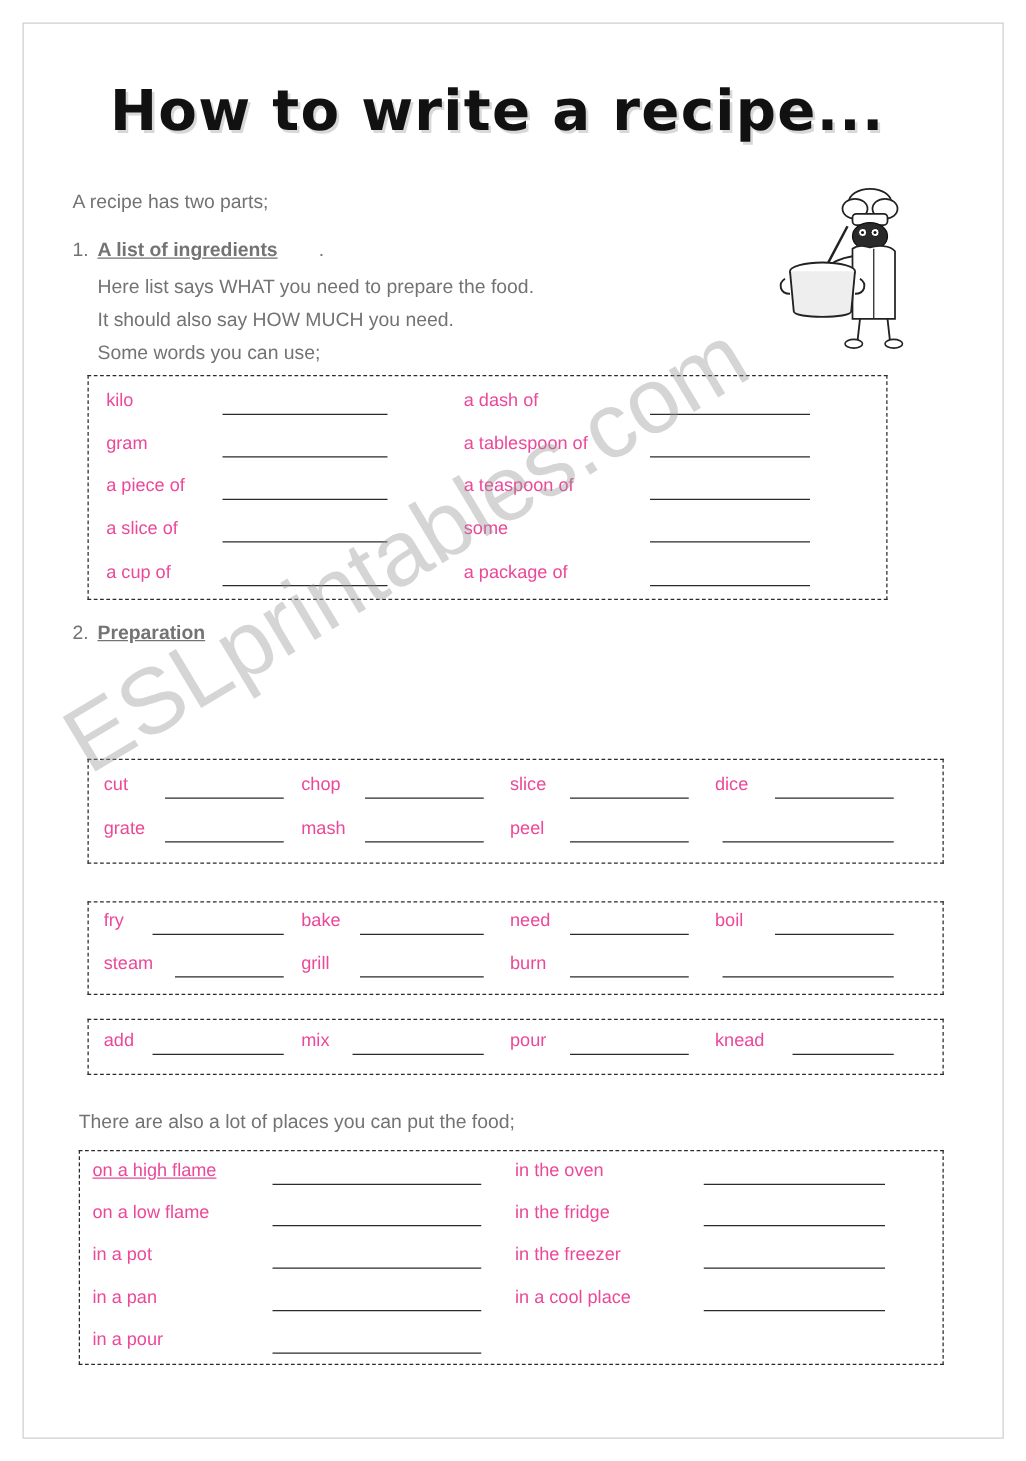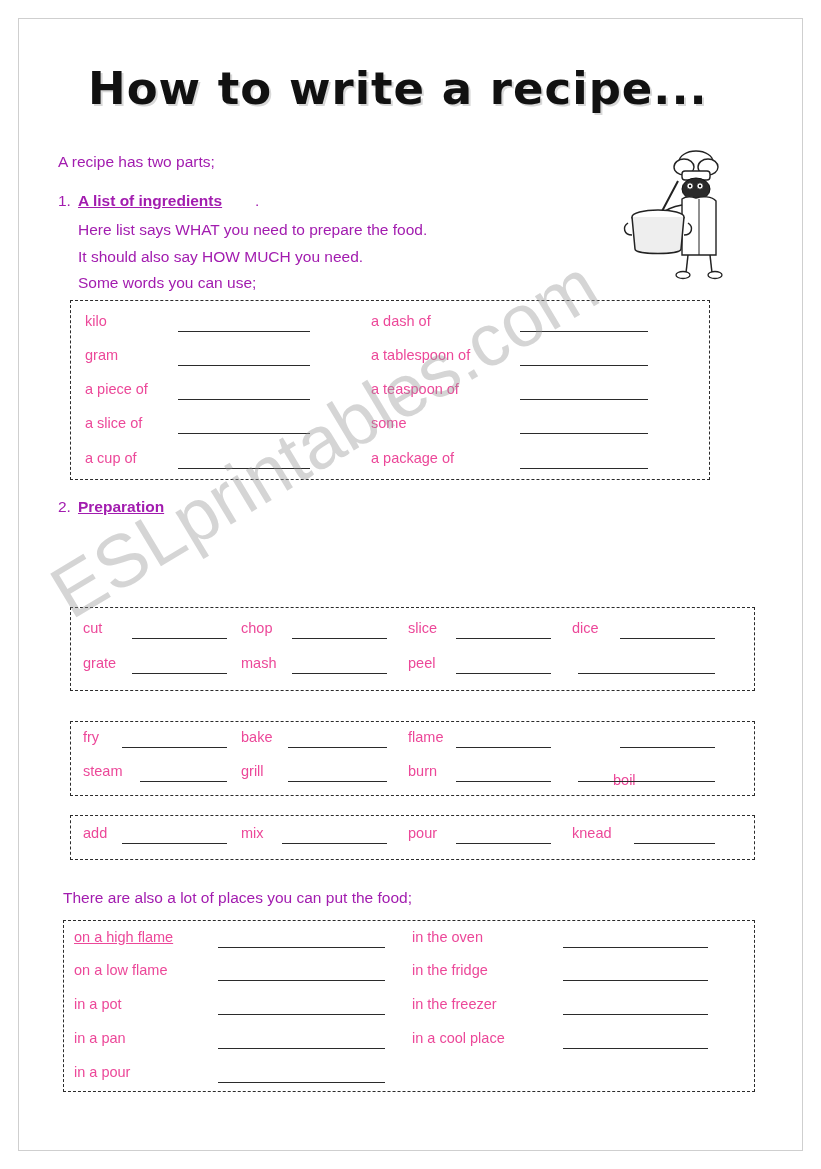--- a/index.html
+++ b/index.html
@@ -57,21 +57,21 @@
     top: 145px;
     width: 130px;
     height: 140px;
   }
 
   
   .txt {
     position: absolute;
     font-family: "Liberation Sans", sans-serif;
     font-size: 15.5px;
-    color: #a21caf;
+    color: #737373;
     white-space: nowrap;
   }
   .ul-bold {
     font-weight: bold;
     text-decoration: underline;
   }
 
   
   .dbox {
     position: absolute;
@@ -208,23 +208,23 @@
   <div class="blank" style="left:292px; top:673px; width:95px;"></div>
   <div class="cell" style="left:408px; top:655px;">peel</div>
   <div class="blank" style="left:456px; top:673px; width:95px;"></div>
   <div class="blank" style="left:578px; top:673px; width:137px;"></div>
 
   <div class="dbox" style="left:70px; top:721px; width:685px; height:75px;"></div>
   <div class="cell" style="left:83px; top:729px;">fry</div>
   <div class="blank" style="left:122px; top:747px; width:105px;"></div>
   <div class="cell" style="left:241px; top:729px;">bake</div>
   <div class="blank" style="left:288px; top:747px; width:99px;"></div>
-  <div class="cell" style="left:408px; top:729px;">flame</div>
+  <div class="cell" style="left:408px; top:729px;">need</div>
   <div class="blank" style="left:456px; top:747px; width:95px;"></div>
-  <div class="cell" style="left:572px; top:772px;margin-left:41px;">boil</div>
+  <div class="cell" style="left:572px; top:729px;">boil</div>
   <div class="blank" style="left:620px; top:747px; width:95px;"></div>
 
   <div class="cell" style="left:83px; top:763px;">steam</div>
   <div class="blank" style="left:140px; top:781px; width:87px;"></div>
   <div class="cell" style="left:241px; top:763px;">grill</div>
   <div class="blank" style="left:288px; top:781px; width:99px;"></div>
   <div class="cell" style="left:408px; top:763px;">burn</div>
   <div class="blank" style="left:456px; top:781px; width:95px;"></div>
   <div class="blank" style="left:578px; top:781px; width:137px;"></div>
 

